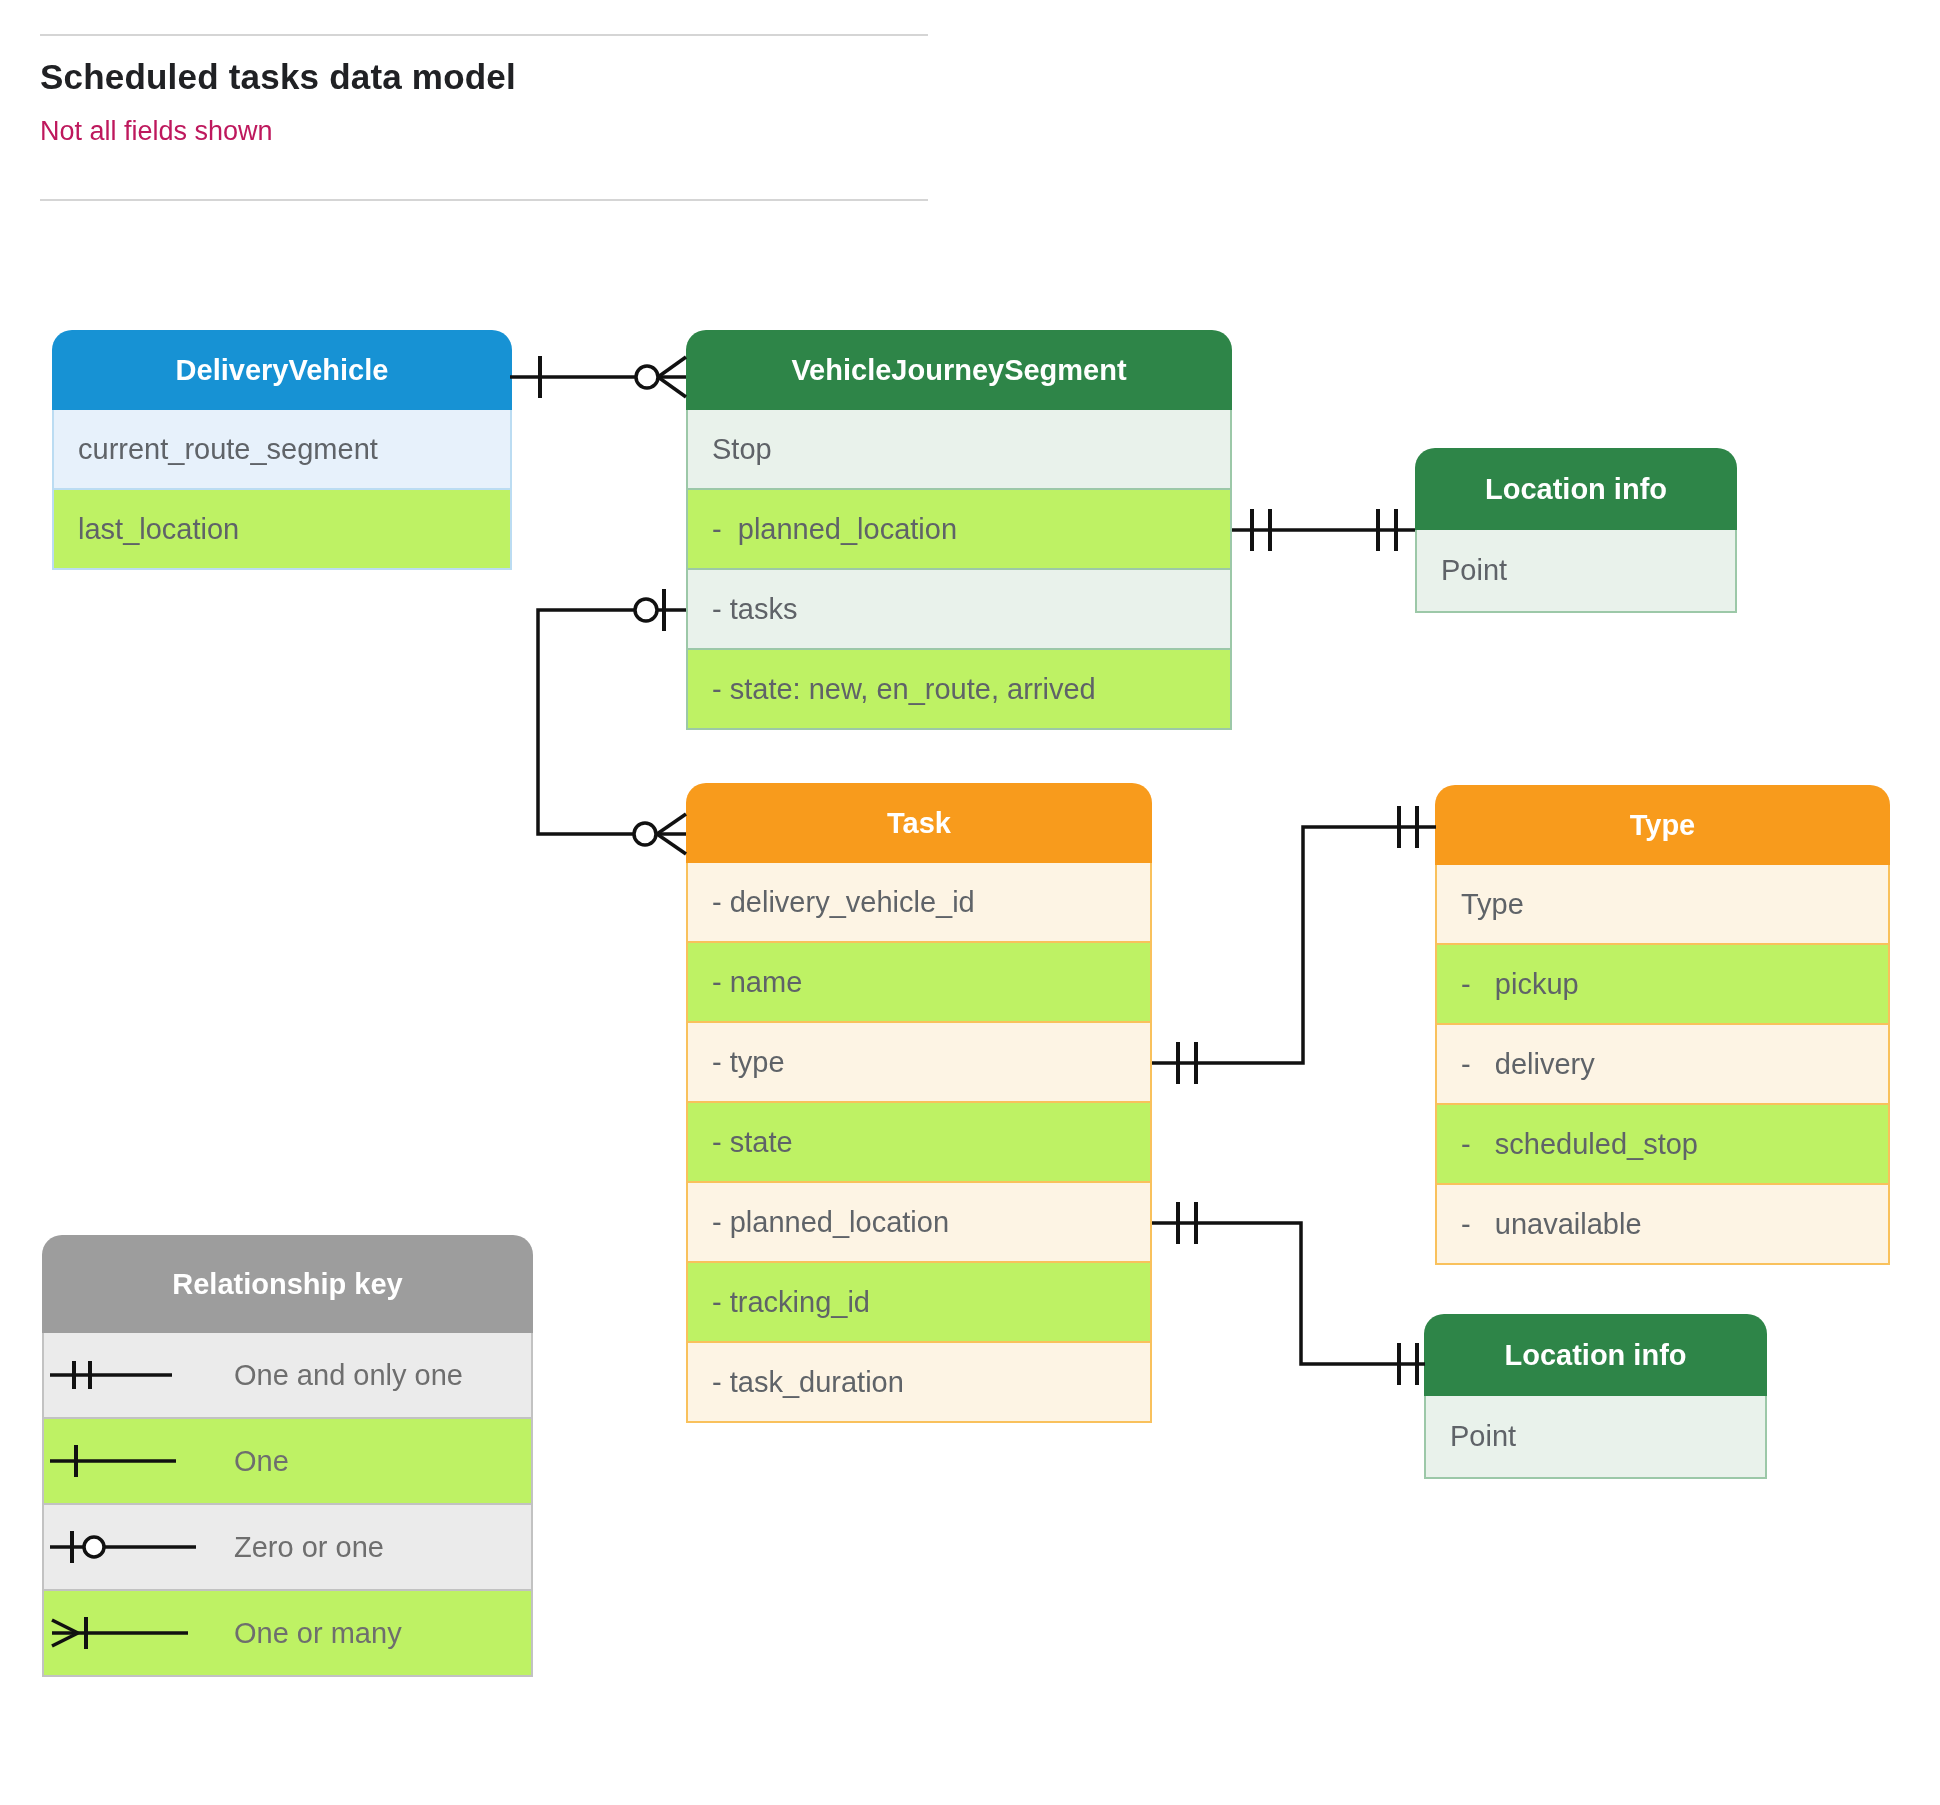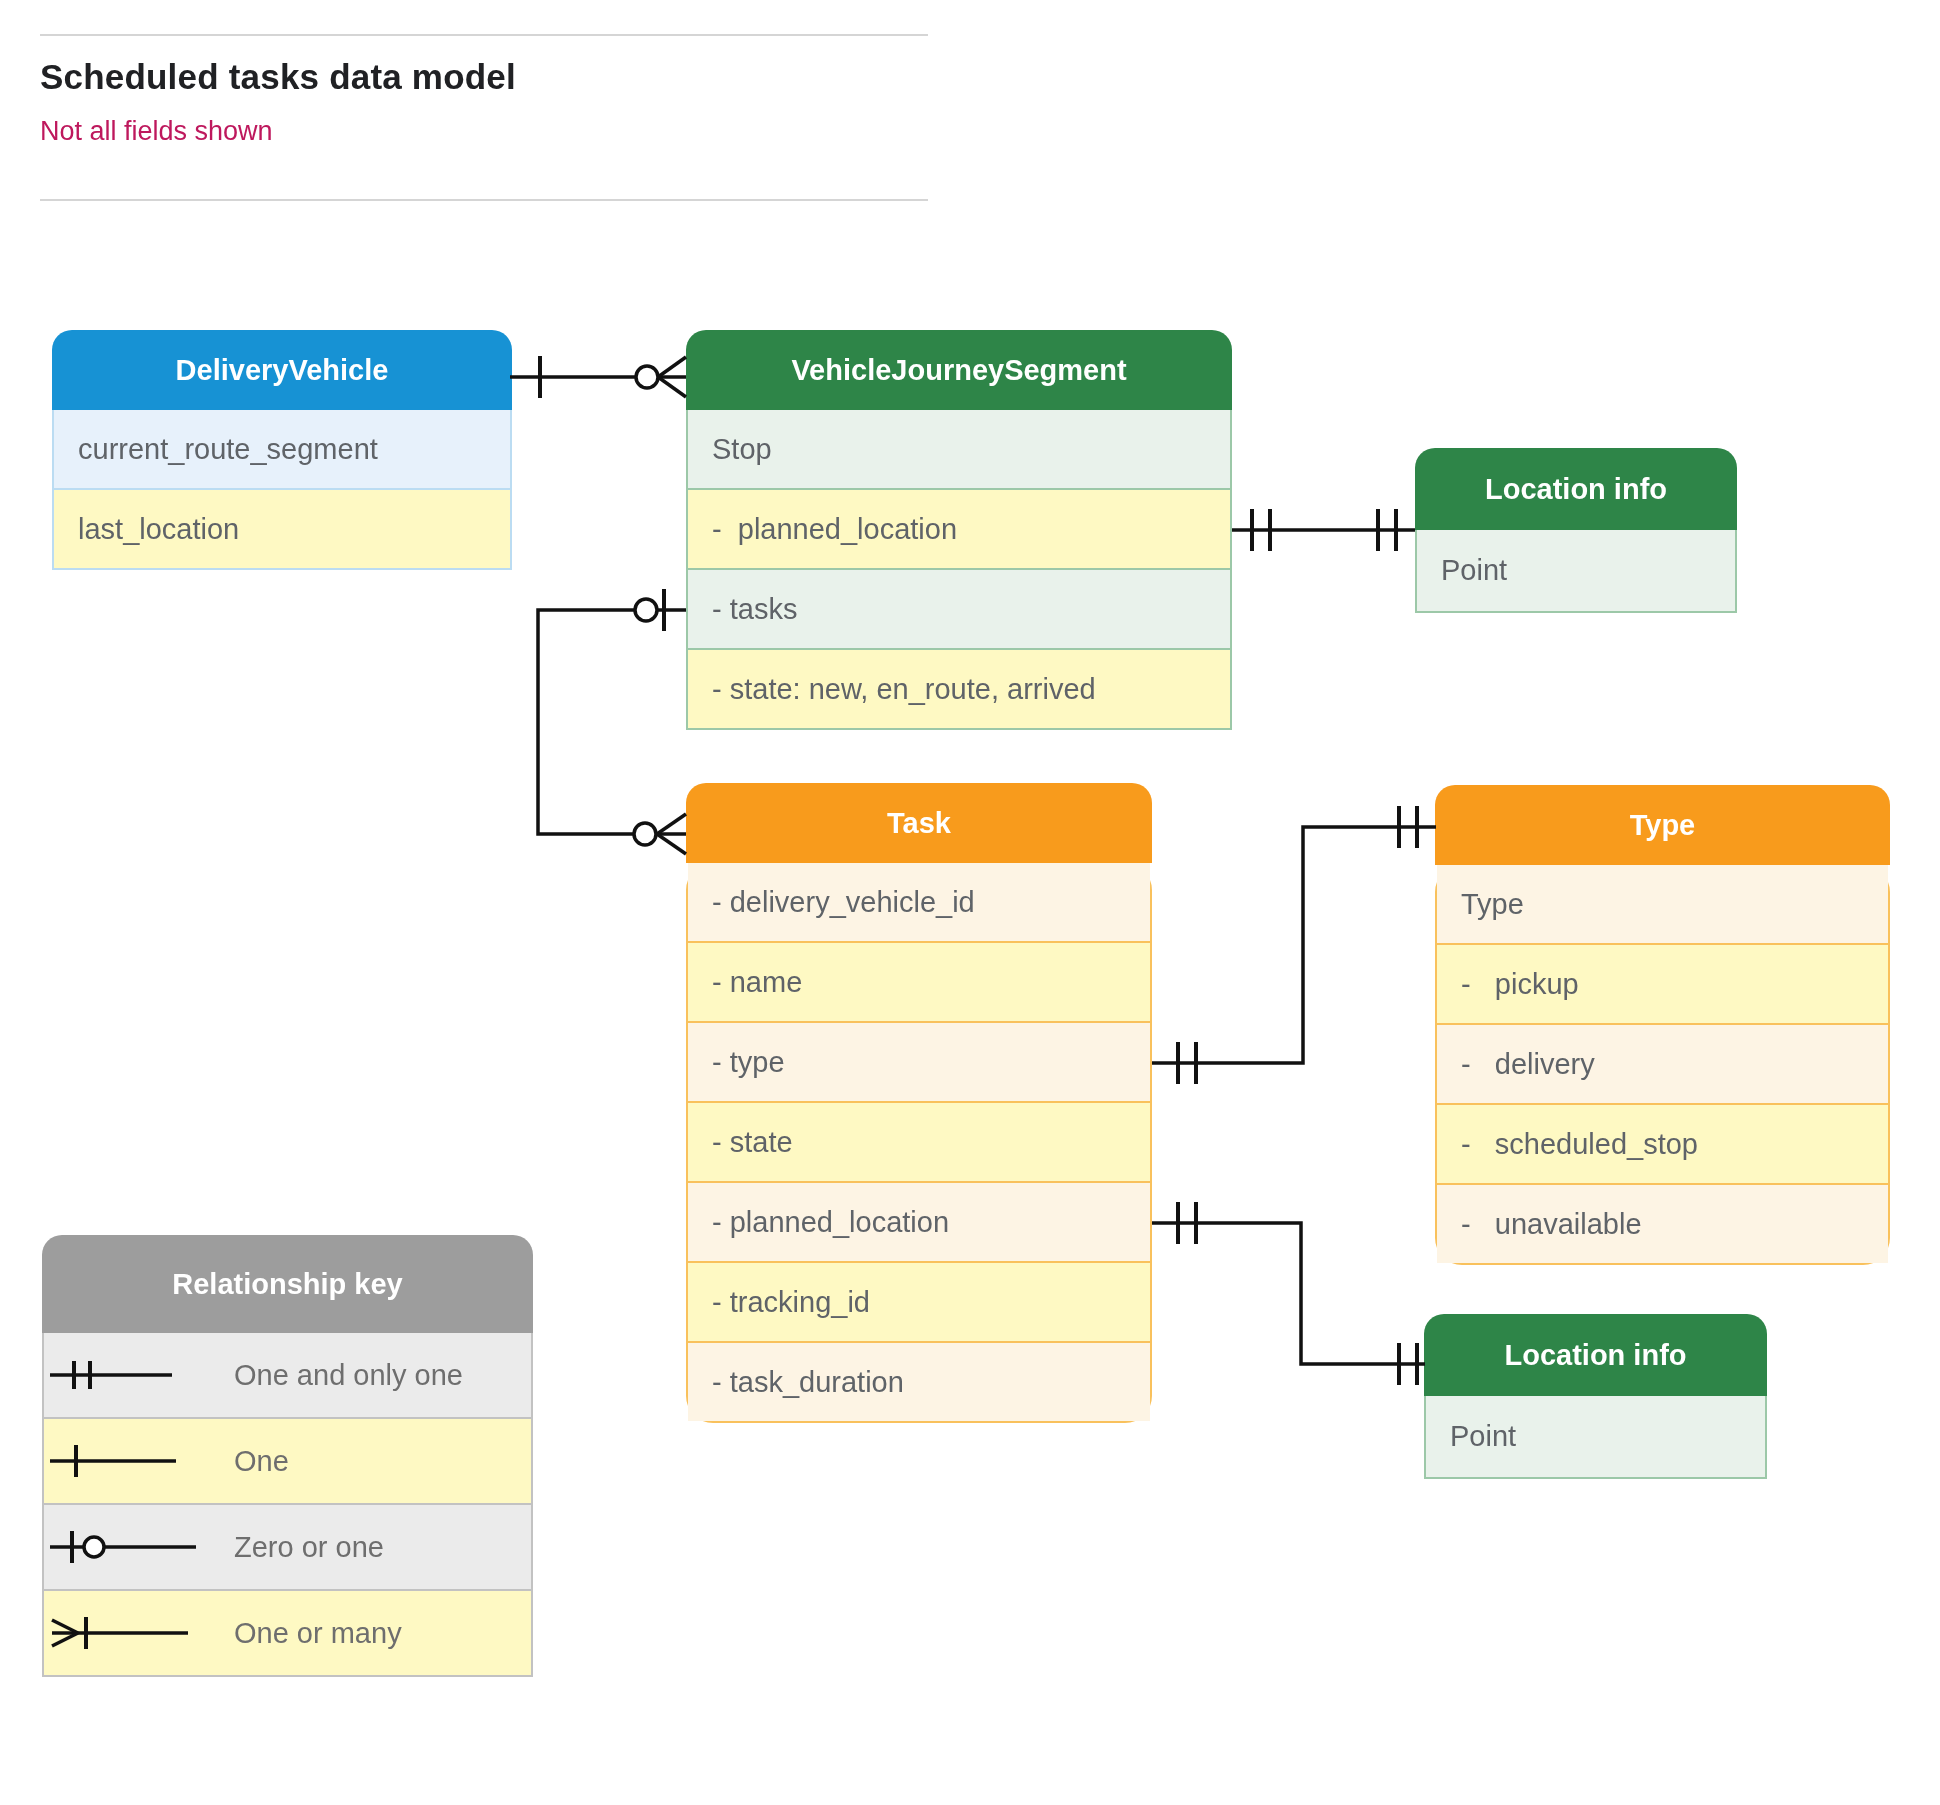--- a/index.html
+++ b/index.html
@@ -22,36 +22,36 @@
   .entity{position:absolute;}
   .entity-header{
     height:80px;border-radius:20px 20px 0 0;
     display:flex;align-items:center;justify-content:center;
     color:#ffffff;font-size:29px;font-weight:700;
   }
   .entity-rows{border-style:solid;border-width:0 2px 2px 2px;}
   .entity-row{
     height:78px;display:flex;align-items:center;
     padding-left:24px;font-size:29px;color:#5f6368;
-    white-space:pre-wrap;background:#fef9c3;
+    white-space:pre-wrap;background:#bef264;
   }
   .entity-row + .entity-row{border-top:2px solid;}
   
   .e-blue .entity-header{background:var(--blue-header,#1792d4);}
   .e-blue .entity-rows{border-color:var(--blue-border,#bbdcf2);}
   .e-blue .entity-row + .entity-row{border-color:var(--blue-border,#bbdcf2);}
   .e-blue .entity-row:nth-child(odd){background:var(--blue-row,#e7f1fb);}
   
   .e-green .entity-header{background:var(--green-header,#2e8548);}
   .e-green .entity-rows{border-color:var(--green-border,#9cc8a8);}
   .e-green .entity-row + .entity-row{border-color:var(--green-border,#9cc8a8);}
   .e-green .entity-row:nth-child(odd){background:var(--green-row,#e9f2eb);}
   
   .e-orange .entity-header{background:var(--orange-header,#f89b1c);}
-  .e-orange .entity-rows{border-color:var(--orange-border,#f9c15c);border-radius:27px;}
+  .e-orange .entity-rows{border-color:var(--orange-border,#f9c15c);}
   .e-orange .entity-row + .entity-row{border-color:var(--orange-border,#f9c15c);}
   .e-orange .entity-row:nth-child(odd){background:var(--orange-row,#fdf4e4);}
   
   .e-gray .entity-header{background:var(--gray-header,#9d9d9d);height:98px;}
   .e-gray .entity-rows{border-color:var(--gray-border,#c2c2c2);}
   .e-gray .entity-row + .entity-row{border-color:var(--gray-border,#c2c2c2);}
   .e-gray .entity-row:nth-child(odd){background:var(--gray-row,#ebebeb);}
   .e-gray .entity-row{height:84px;color:#6e6e6e;padding-left:4px;}
   .tall-row .entity-row{height:81px;}
   .key-glyph{flex:0 0 auto;margin-right:26px;}

